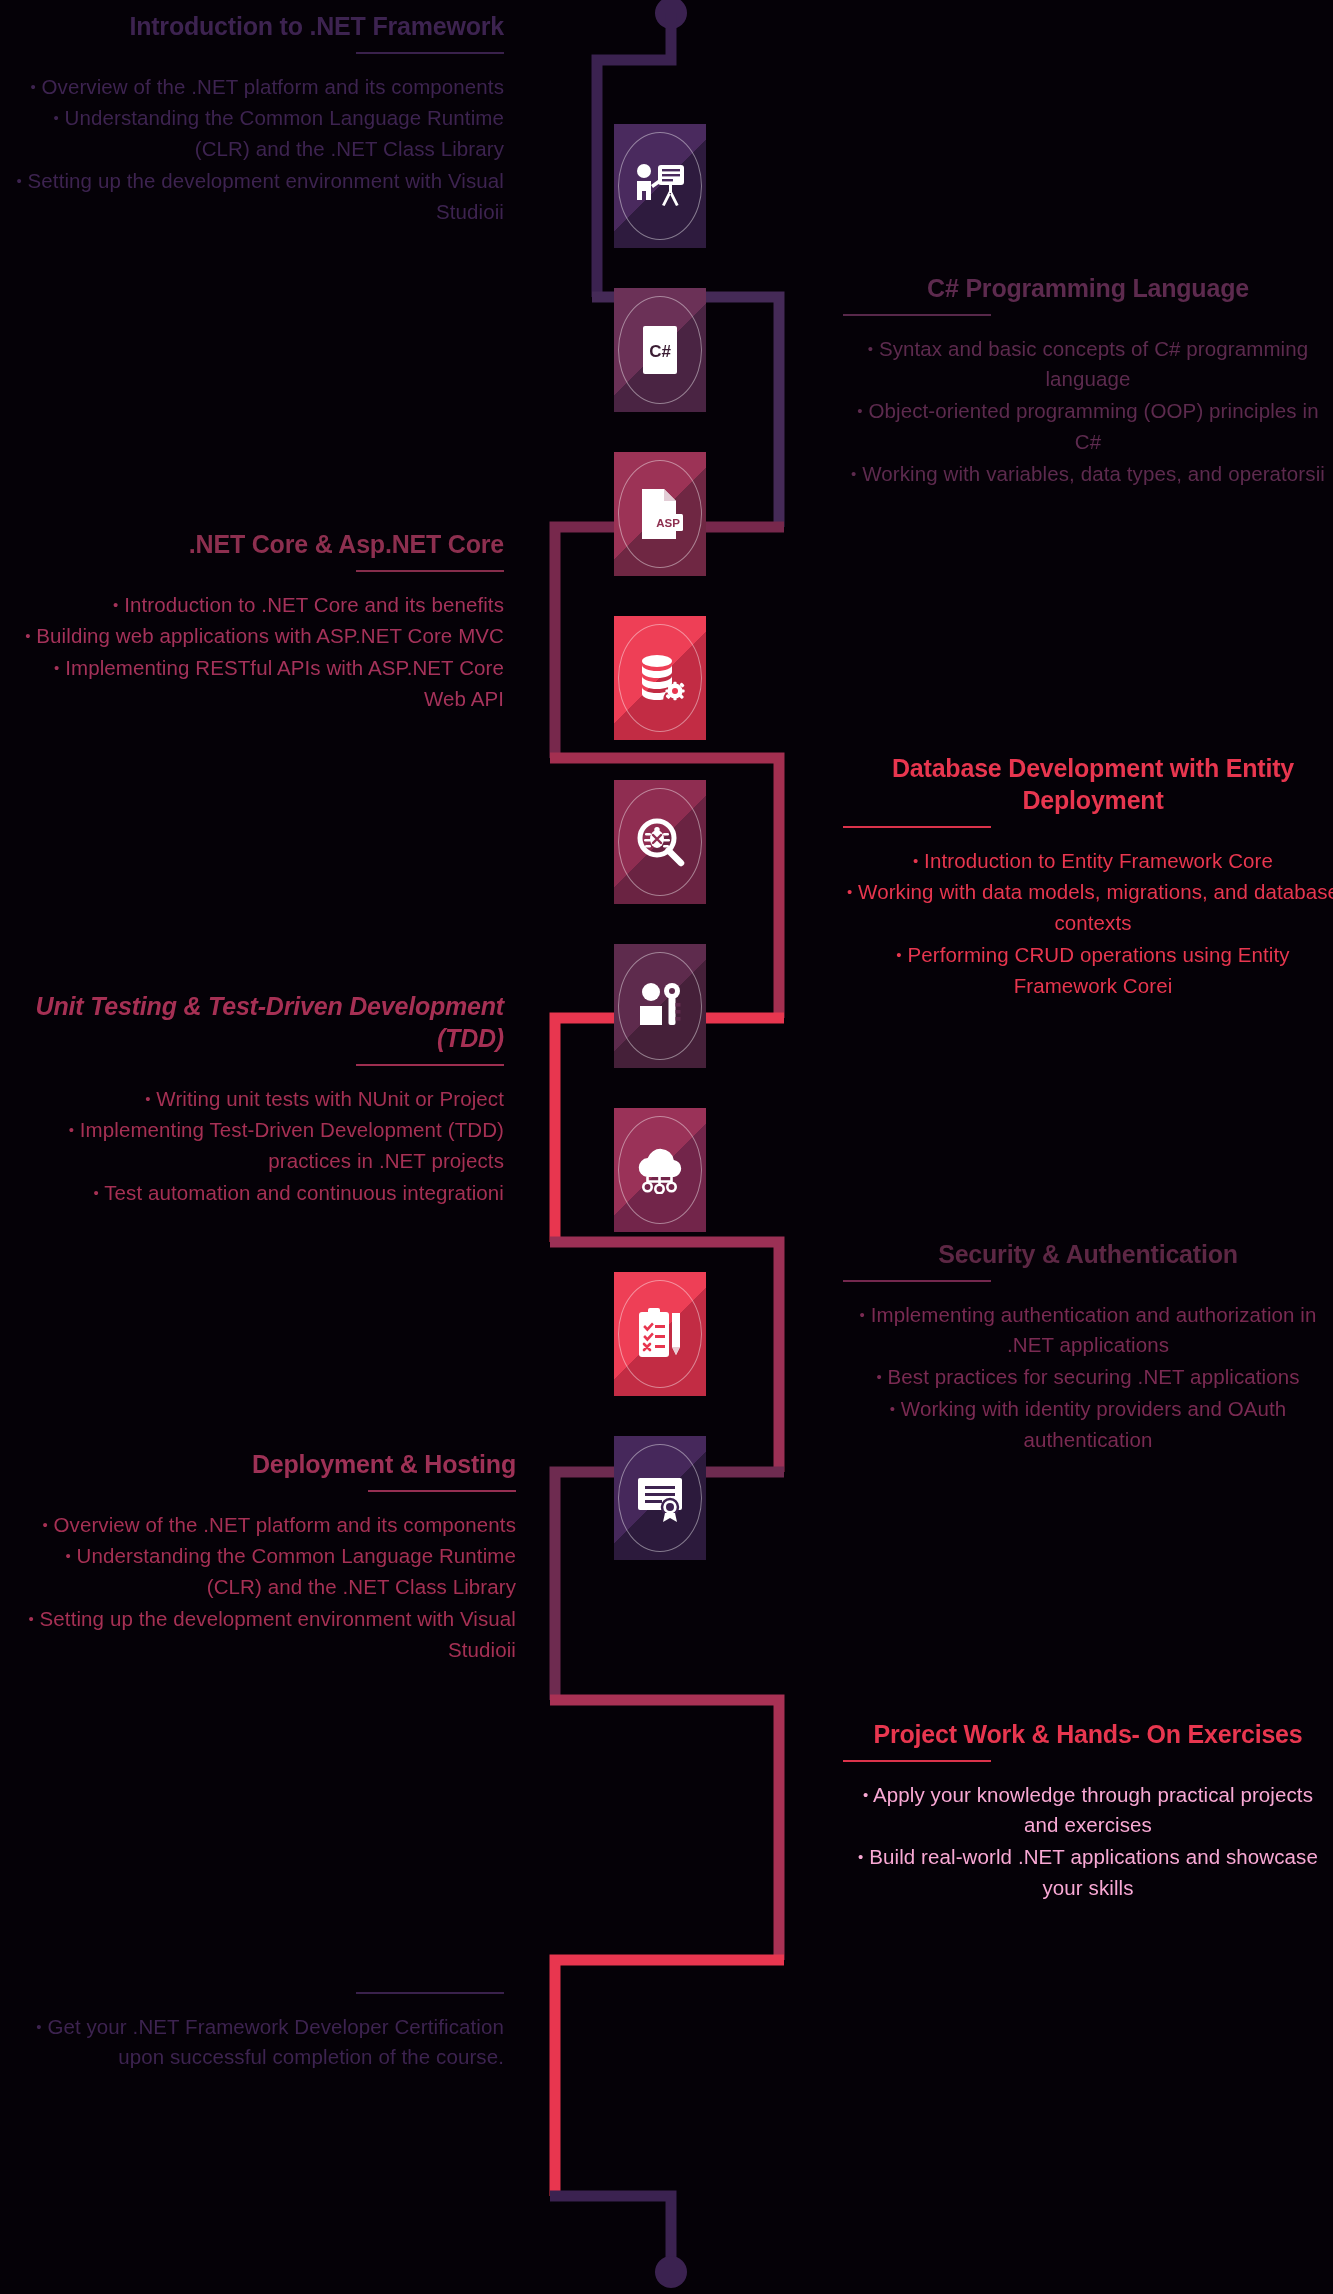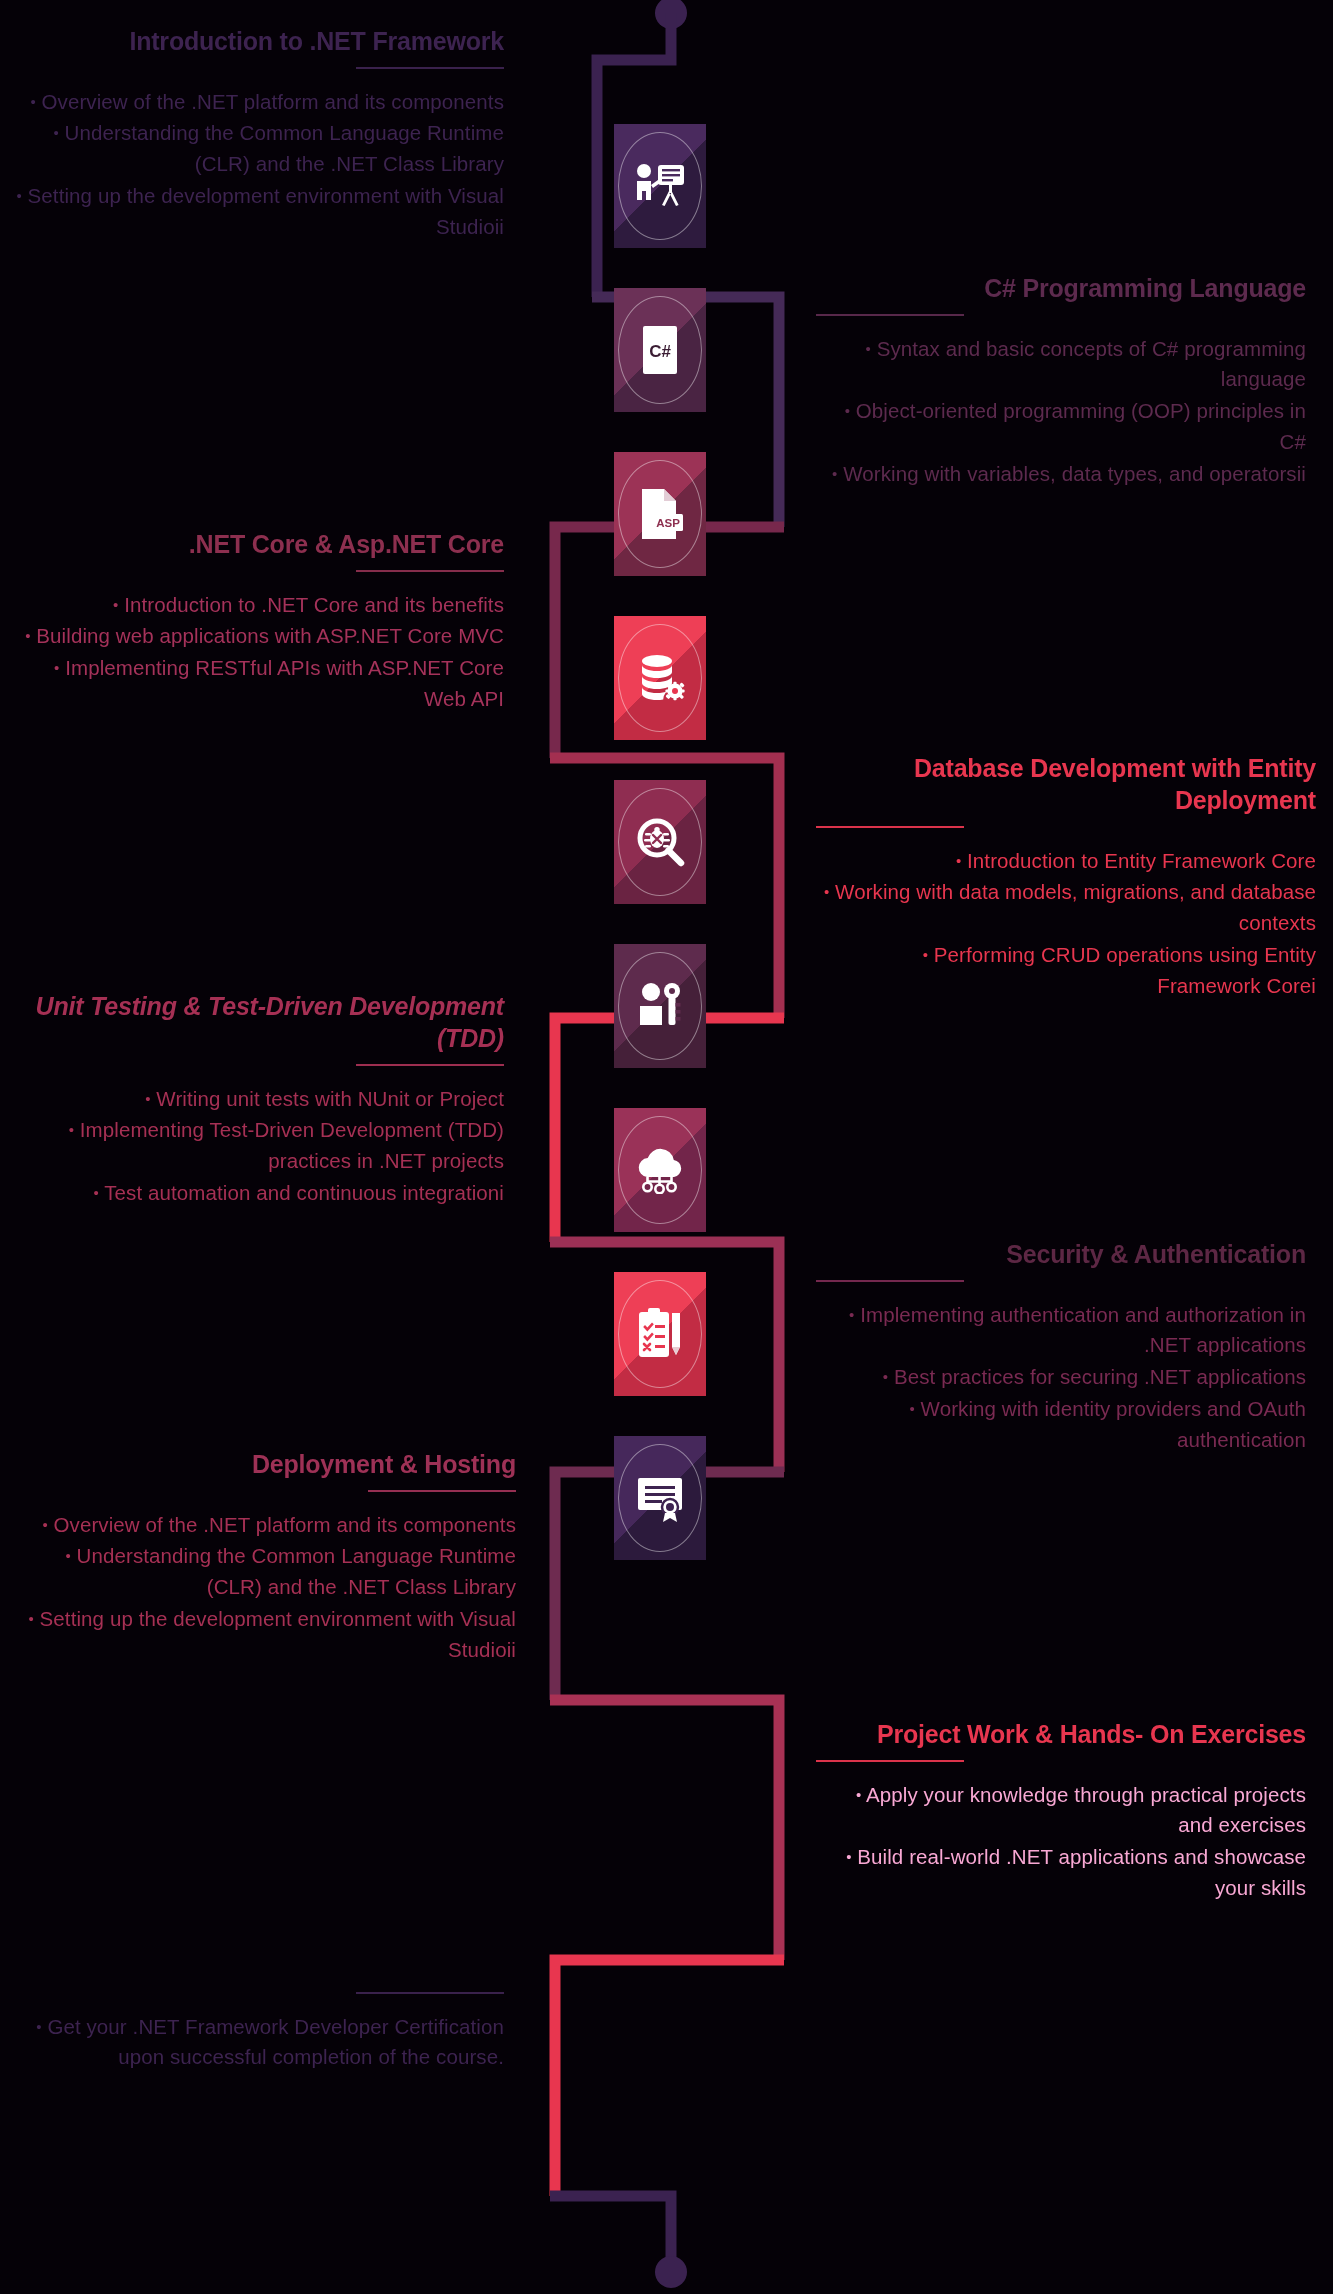--- a/index.html
+++ b/index.html
@@ -44,21 +44,21 @@
     left:50%; top:50%;
     transform:translate(-50%,-50%);
     width:58px; height:58px;
     display:flex;align-items:center;justify-content:center;
   }
   .tile svg{display:block;}
 
   
   .block{position:absolute;}
   .block.right{text-align:right;}
-  .block.left{text-align:right;}
+  .block.left{text-align:center;margin-left:27px;}
   .blk-title{
     font-weight:bold;
     font-size:25px;
     line-height:1.28;
     letter-spacing:-0.2px;
     margin:0 0 10px 0;
   }
   .rule{
     height:1.5px;
     width:148px;
@@ -256,21 +256,21 @@
           <rect x="11" y="19" width="30" height="3"></rect>
           <rect x="11" y="26" width="17" height="3"></rect>
         </g>
         <circle cx="36" cy="33" r="8" fill="#fff" stroke="#3d2350" stroke-width="2.5"></circle>
         <path d="M31 39l-2 9 7-4 7 4-2-9z"></path>
         <circle cx="36" cy="33" r="4" fill="#3d2350"></circle>
       </svg>
     </div>
   </div>
 
-  <div class="block right" style="left:14px;top:25px;width:490px;">
+  <div class="block right" style="left:14px;top:10px;width:490px;">
     <div class="blk-title" style="color:#3d2350;">Introduction to .NET Framework</div>
     <div class="rule" style="background:#3d2350;"></div>
     <ul class="bullets" style="color:#3d2350;">
       <li><span class="bdot">•</span> <span>Overview of the .NET platform and its components</span></li>
       <li><span class="bdot">•</span> <span>Understanding the Common Language Runtime (CLR) and the .NET Class Library</span></li>
       <li><span class="bdot">•</span> <span>Setting up the development environment with Visual Studioii</span></li>
     </ul>
   </div>
 
   <div class="block left" style="left:816px;top:272px;width:490px;">

